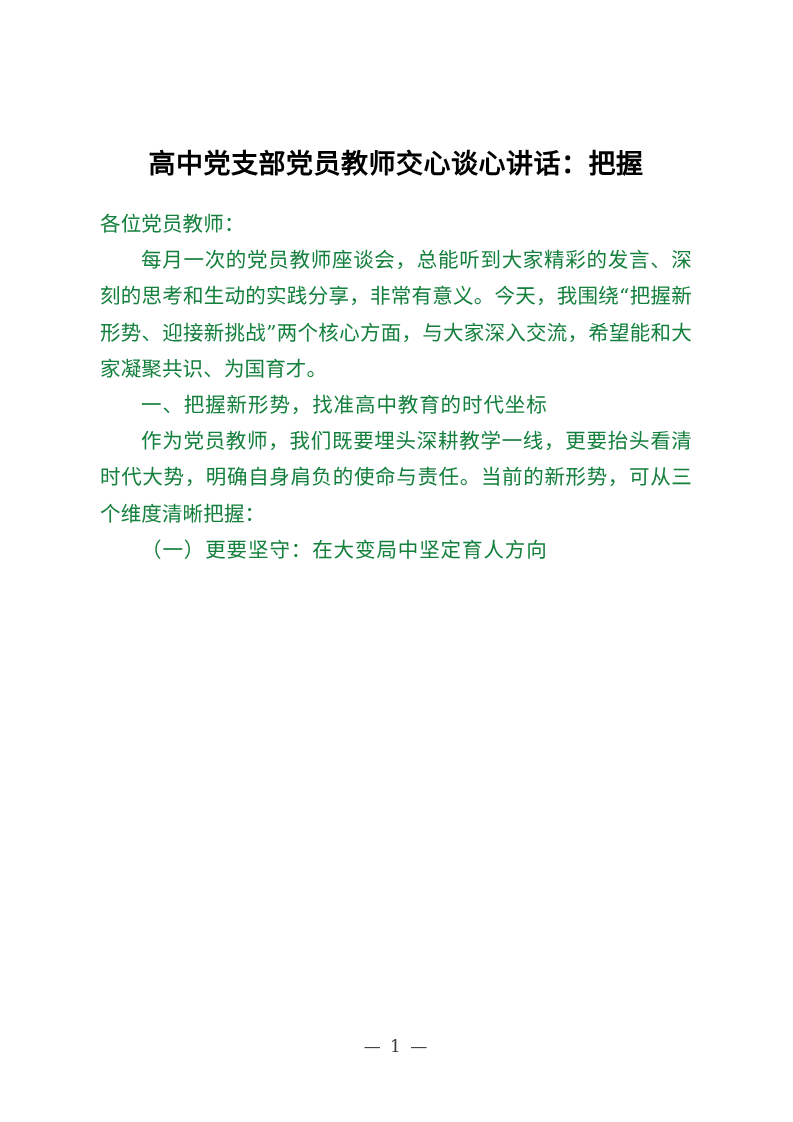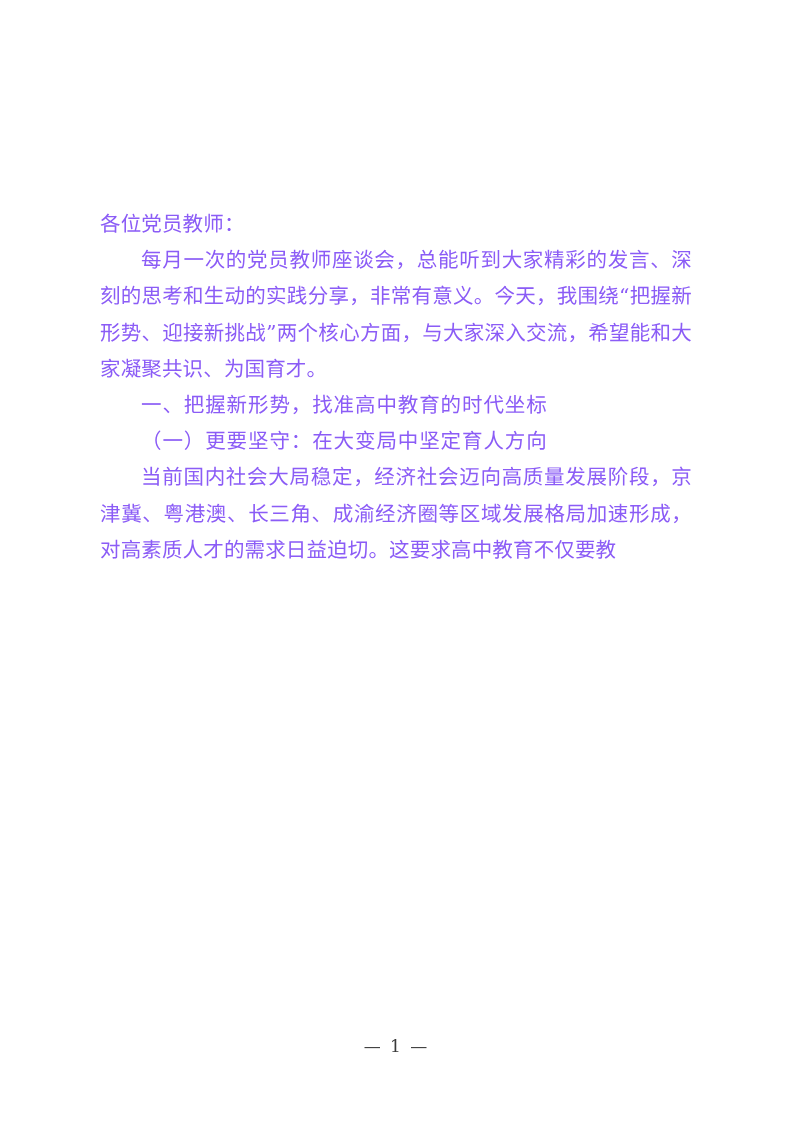--- a/index.html
+++ b/index.html
@@ -43,21 +43,21 @@
   
   .body-area {
     padding-top: 22px;
   }
 
   p.para {
     margin: 0;
     font-family: "DejaVu Serif", "Liberation Serif", serif;
     font-size: 20.5px;
     line-height: 36.2px;
-    color: #8b5cf6;
+    color: #15803d;
     text-align: justify;
     text-justify: inter-ideograph;
     word-break: break-all;
     letter-spacing: 0.15px;
   }
 
   p.indent {
     text-indent: 2em;
   }
 
@@ -86,36 +86,36 @@
   }
 </style>
 </head>
 <body>
 
 <div class="page">
 
   <div class="content">
 
     <h1 class="doc-title">
-      <br>
+      <span>高中党支部党员教师交心谈心讲话：把握</span><br>
     </h1>
 
     <div class="body-area">
 
       <p class="para flush">各位党员教师：</p>
 
       <p class="para indent">每月一次的党员教师座谈会，总能听到大家精彩的发言、深刻的思考和生动的实践分享，非常有意义。今天，我围绕“把握新形势、迎接新挑战”两个核心方面，与大家深入交流，希望能和大家凝聚共识、为国育才。</p>
 
       <p class="para heading">一、把握新形势，找准高中教育的时代坐标</p>
 
+      <p class="para indent">作为党员教师，我们既要埋头深耕教学一线，更要抬头看清时代大势，明确自身肩负的使命与责任。当前的新形势，可从三个维度清晰把握：</p>
 
       <p class="para heading">（一）更要坚守：在大变局中坚定育人方向</p>
 
 
 
-      <p class="para indent">当前国内社会大局稳定，经济社会迈向高质量发展阶段，京津冀、粤港澳、长三角、成渝经济圈等区域发展格局加速形成，对高素质人才的需求日益迫切。这要求高中教育不仅要教</p>
 
     </div>
   </div>
 
   <div class="page-footer">— 1 —</div>
 
 </div>
 
 </body></html>

